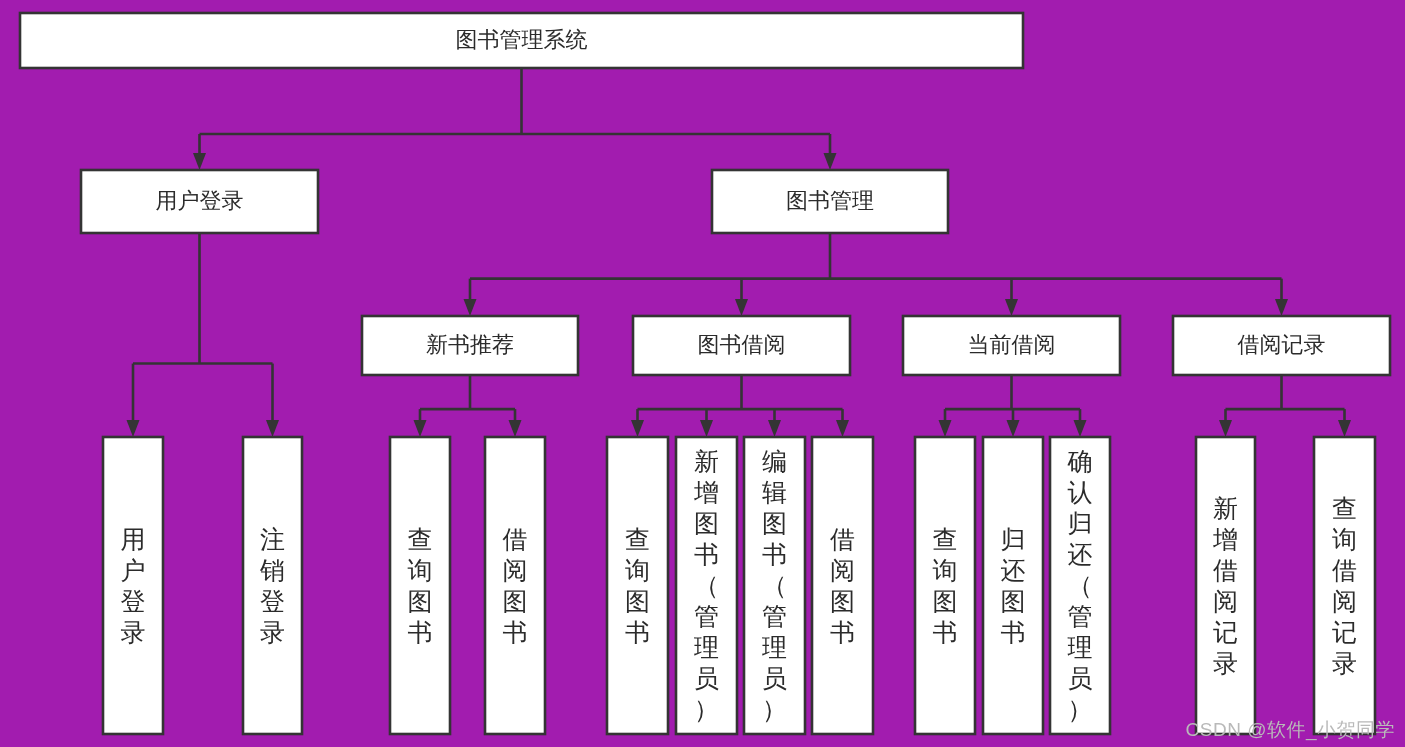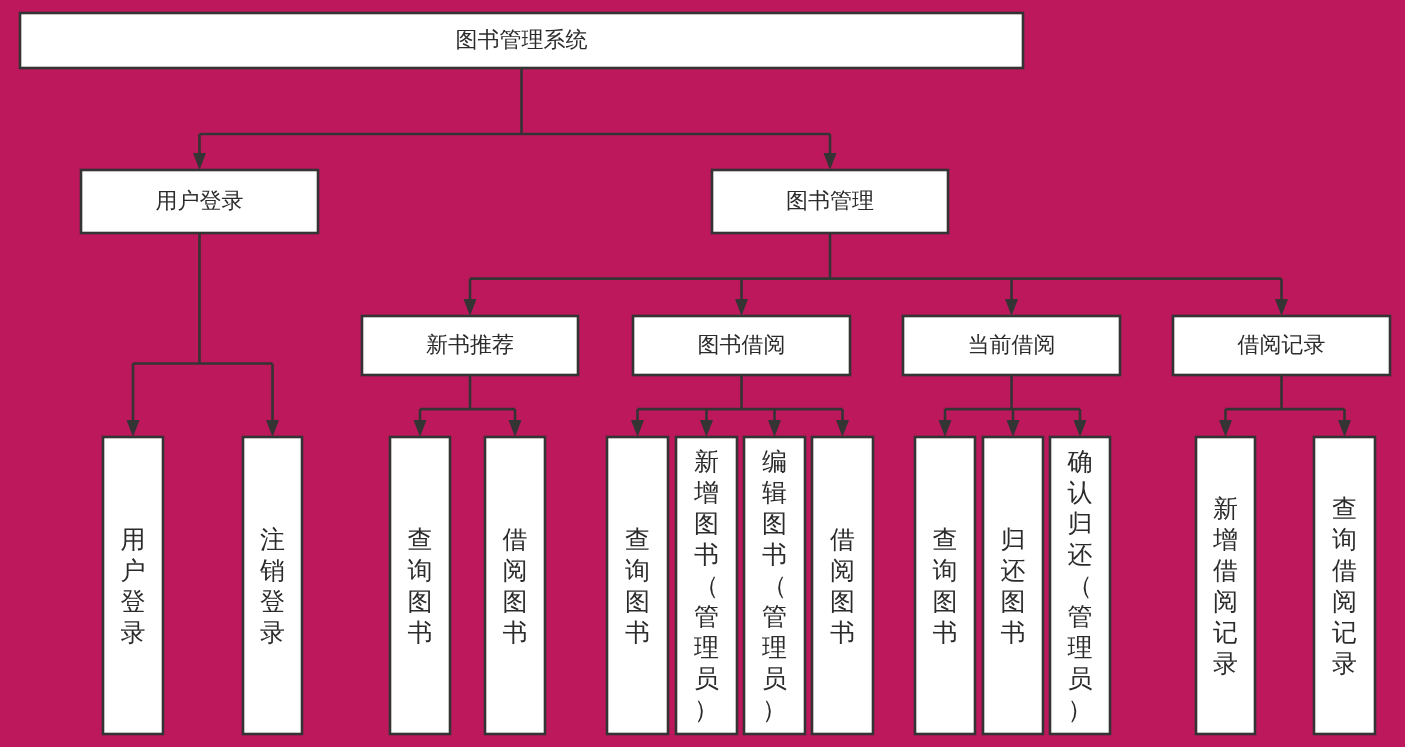--- a/index.html
+++ b/index.html
@@ -7,21 +7,21 @@
     padding: 0;
     background: #ffffff;
   }
   body {
     font-family: "Liberation Sans", "DejaVu Sans", sans-serif;
   }
   #diagram-root {
     position: relative;
     width: 1405px;
     height: 747px;
-    background: #be185d;
+    background: #a21caf;
     overflow: hidden;
   }
   svg#diagram-svg {
     position: absolute;
     left: 0;
     top: 0;
     width: 1405px;
     height: 747px;
     display: block;
   }
@@ -202,13 +202,14 @@
         <g>
           <rect x="1196" y="437" width="59" height="297" class="node-box"></rect>
           <text x="1225.5" y="516.68" class="node-label-vertical"><tspan x="1225.5" dy="0">新</tspan><tspan x="1225.5" dy="31">增</tspan><tspan x="1225.5" dy="31">借</tspan><tspan x="1225.5" dy="31">阅</tspan><tspan x="1225.5" dy="31">记</tspan><tspan x="1225.5" dy="31">录</tspan></text>
         </g>
         <g>
           <rect x="1314" y="437" width="61" height="297" class="node-box"></rect>
           <text x="1344.5" y="516.68" class="node-label-vertical"><tspan x="1344.5" dy="0">查</tspan><tspan x="1344.5" dy="31">询</tspan><tspan x="1344.5" dy="31">借</tspan><tspan x="1344.5" dy="31">阅</tspan><tspan x="1344.5" dy="31">记</tspan><tspan x="1344.5" dy="31">录</tspan></text>
         </g>
       </g>
   </svg>
+  <div class="watermark">CSDN @软件_小贺同学</div>
 </div>
 
 </body></html>

